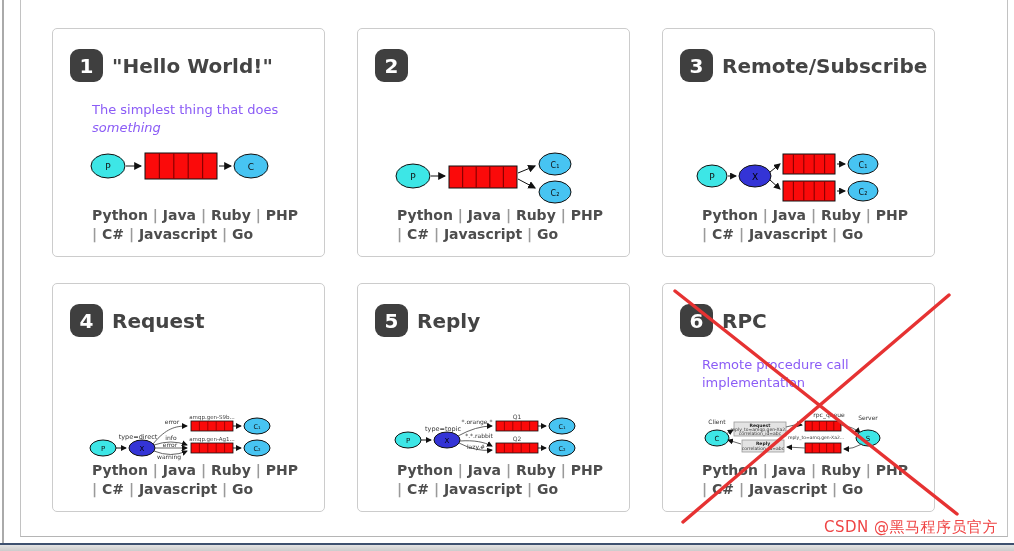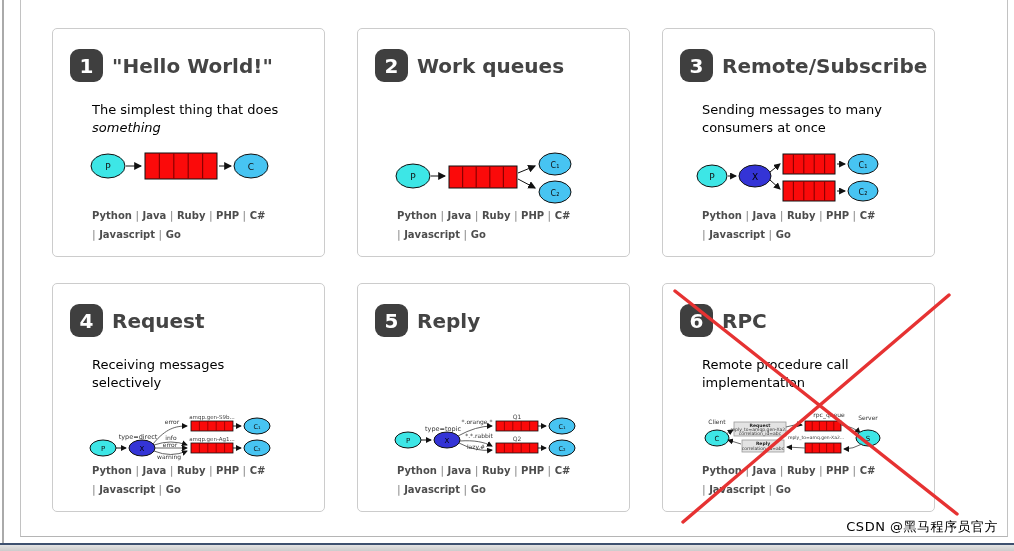--- a/index.html
+++ b/index.html
@@ -24,43 +24,43 @@
   }
   .top-text b { color:#585858; }
 
   .footer-strip {
     position:absolute; left:0; top:543px; width:1014px; height:8px;
     background:linear-gradient(#e3e3e3,#cccccc);
     border-top:2px solid #3e5170;
   }
 
   .watermark {
-    position:absolute; right:16px; top:518px; font-size:13px; color:#000000; letter-spacing:0.5px;
+    position:absolute; right:16px; top:518px; font-size:15px; color:#ef4444; letter-spacing:0.5px;
   }
 
   .card {
     position:absolute; width:273px; height:229px; background:#fff;
     border:1px solid #cccccc; border-radius:5px;
   }
   .card-head { position:absolute; left:17px; top:20px; display:flex; align-items:center; gap:9px; }
   .badge {
     width:33px; height:33px; border-radius:9px; background:#3f3f3f; color:#ffffff;
     font-size:20px; font-weight:bold; display:flex; align-items:center; justify-content:center;
     flex:0 0 auto;
   }
   .card-title { font-size:20px; font-weight:bold; color:#444444; white-space:nowrap; }
   .card-desc {
     position:absolute; left:39px; top:72px; width:205px;
-    font-size:13px; line-height:18px; color:#000000;
+    font-size:13px; line-height:18px; color:#8b5cf6;
   }
   .diagram { position:absolute; pointer-events:none; }
   .diagram text { font-family:"DejaVu Sans","Liberation Sans",sans-serif; }
   .langs {
     position:absolute; left:39px; top:177px; width:212px;
-    font-size:10px; font-weight:bold; line-height:19px; color:#4d4d4d;
+    font-size:14px; font-weight:bold; line-height:19px; color:#4d4d4d;
   }
   .langs a { color:#4d4d4d; text-decoration:none; }
   .langs .sep { color:#9a9a9a; font-weight:bold; }
   .lgrp { white-space:nowrap; }
 
   .cross-overlay { position:absolute; left:650px; top:285px; width:320px; height:242px; pointer-events:none; }
 </style>
 </head>
 <body>
 
@@ -100,21 +100,20 @@
           <ellipse cx="168" cy="25" rx="17" ry="12" fill="#47c4f2" stroke="#111"></ellipse>
           <text x="168" y="28.5" font-size="9" text-anchor="middle" fill="#111">C</text>
         </svg>
       </div>
       <div class="langs"><a href="#">Python</a> <span class="lgrp"><span class="sep">|</span> <a href="#">Java</a></span> <span class="lgrp"><span class="sep">|</span> <a href="#">Ruby</a></span> <span class="lgrp"><span class="sep">|</span> <a href="#">PHP</a></span> <span class="lgrp"><span class="sep">|</span> <a href="#">C#</a></span> <span class="lgrp"><span class="sep">|</span> <a href="#">Javascript</a></span> <span class="lgrp"><span class="sep">|</span> <a href="#">Go</a></span></div>
     </div>
 
     <div class="card" style="left:336px;top:28px">
       <div class="card-head">
         <span class="badge">2</span>
-        <span class="card-title">Work queues</span>
       </div>
       <div class="diagram" style="left:30px;top:118px">
         <svg width="205" height="62">
           <defs>
             <marker id="m2" markerUnits="userSpaceOnUse" markerWidth="8" markerHeight="8" viewBox="0 0 10 10" refX="8.5" refY="5" orient="auto">
                 <path d="M0,0L10,5L0,10z" fill="#111"></path>
               </marker>
           </defs>
           <ellipse cx="25" cy="29" rx="17" ry="12" fill="#3de6e6" stroke="#111"></ellipse>
           <text x="25" y="32.5" font-size="9" text-anchor="middle" fill="#111">P</text>
@@ -131,23 +130,20 @@
           <text x="167" y="48.5" font-size="8" text-anchor="middle" fill="#111">C₂</text>
         </svg>
       </div>
       <div class="langs"><a href="#">Python</a> <span class="lgrp"><span class="sep">|</span> <a href="#">Java</a></span> <span class="lgrp"><span class="sep">|</span> <a href="#">Ruby</a></span> <span class="lgrp"><span class="sep">|</span> <a href="#">PHP</a></span> <span class="lgrp"><span class="sep">|</span> <a href="#">C#</a></span> <span class="lgrp"><span class="sep">|</span> <a href="#">Javascript</a></span> <span class="lgrp"><span class="sep">|</span> <a href="#">Go</a></span></div>
     </div>
 
     <div class="card" style="left:641px;top:28px">
       <div class="card-head">
         <span class="badge">3</span>
         <span class="card-title">Remote/Subscribe</span>
-      </div>
-      <div class="card-desc">
-        <span>Sending messages to many consumers at once</span>
       </div>
       <div class="diagram" style="left:30px;top:118px">
         <svg width="210" height="62">
           <defs>
             <marker id="m3" markerUnits="userSpaceOnUse" markerWidth="7" markerHeight="7" viewBox="0 0 10 10" refX="8.5" refY="5" orient="auto">
                 <path d="M0,0L10,5L0,10z" fill="#111"></path>
               </marker>
           </defs>
           <ellipse cx="19" cy="29" rx="15" ry="11" fill="#3de6e6" stroke="#111"></ellipse>
           <text x="19" y="32.5" font-size="9" text-anchor="middle" fill="#111">P</text>
@@ -172,23 +168,20 @@
           <text x="170" y="47.5" font-size="8" text-anchor="middle" fill="#111">C₂</text>
         </svg>
       </div>
       <div class="langs"><a href="#">Python</a> <span class="lgrp"><span class="sep">|</span> <a href="#">Java</a></span> <span class="lgrp"><span class="sep">|</span> <a href="#">Ruby</a></span> <span class="lgrp"><span class="sep">|</span> <a href="#">PHP</a></span> <span class="lgrp"><span class="sep">|</span> <a href="#">C#</a></span> <span class="lgrp"><span class="sep">|</span> <a href="#">Javascript</a></span> <span class="lgrp"><span class="sep">|</span> <a href="#">Go</a></span></div>
     </div>
 
     <div class="card" style="left:31px;top:283px">
       <div class="card-head">
         <span class="badge">4</span>
         <span class="card-title">Request</span>
-      </div>
-      <div class="card-desc">
-        <span>Receiving messages selectively</span>
       </div>
       <div class="diagram" style="left:28px;top:128px">
         <svg width="218" height="52">
           <defs>
             <marker id="m4" markerUnits="userSpaceOnUse" markerWidth="6" markerHeight="6" viewBox="0 0 10 10" refX="8.5" refY="5" orient="auto">
                 <path d="M0,0L10,5L0,10z" fill="#111"></path>
               </marker>
           </defs>
           <ellipse cx="22" cy="36" rx="13" ry="8" fill="#3de6e6" stroke="#111"></ellipse>
           <text x="22" y="38.5" font-size="7" text-anchor="middle" fill="#111">P</text>

